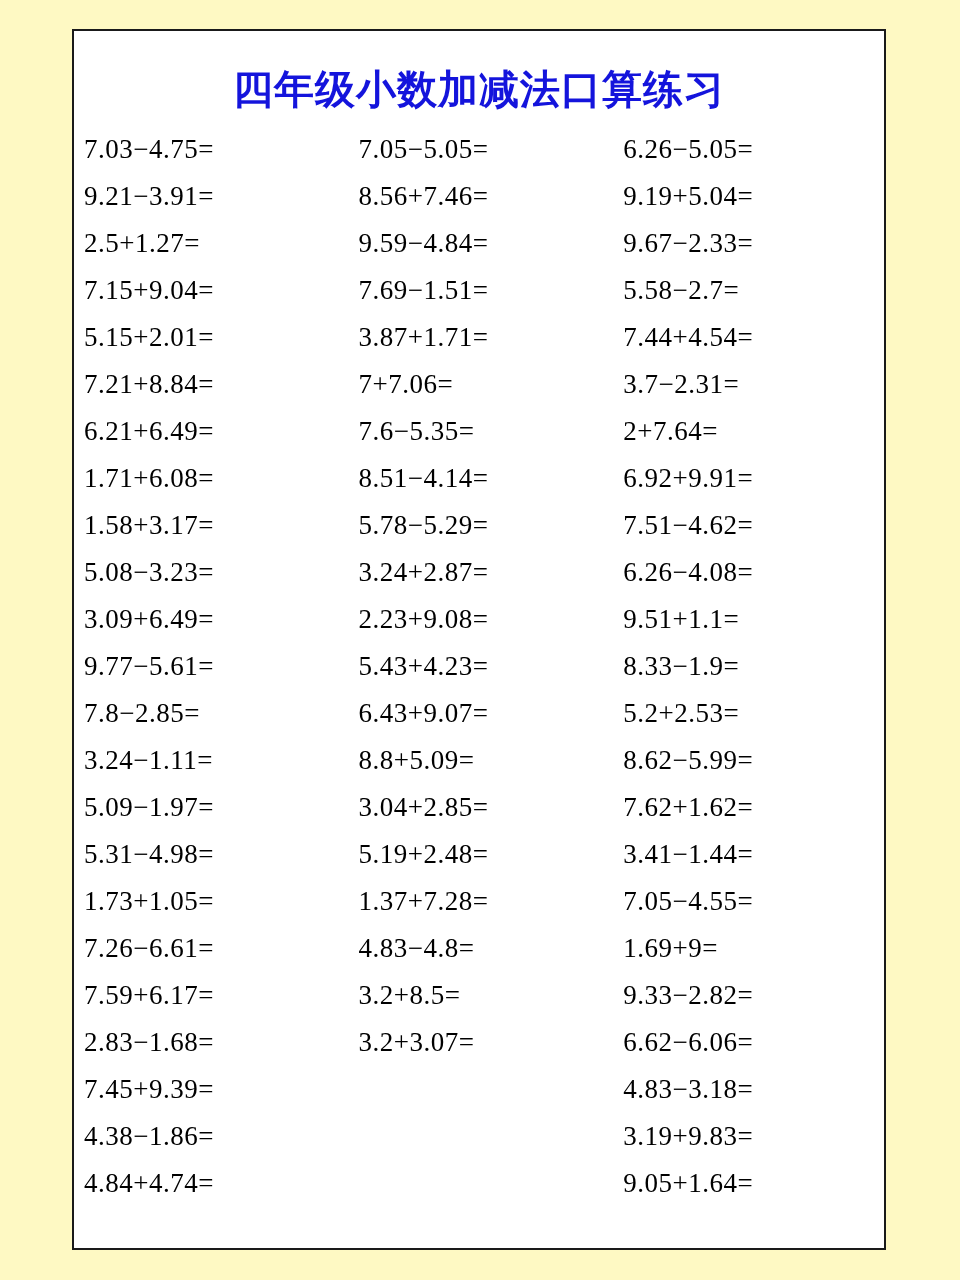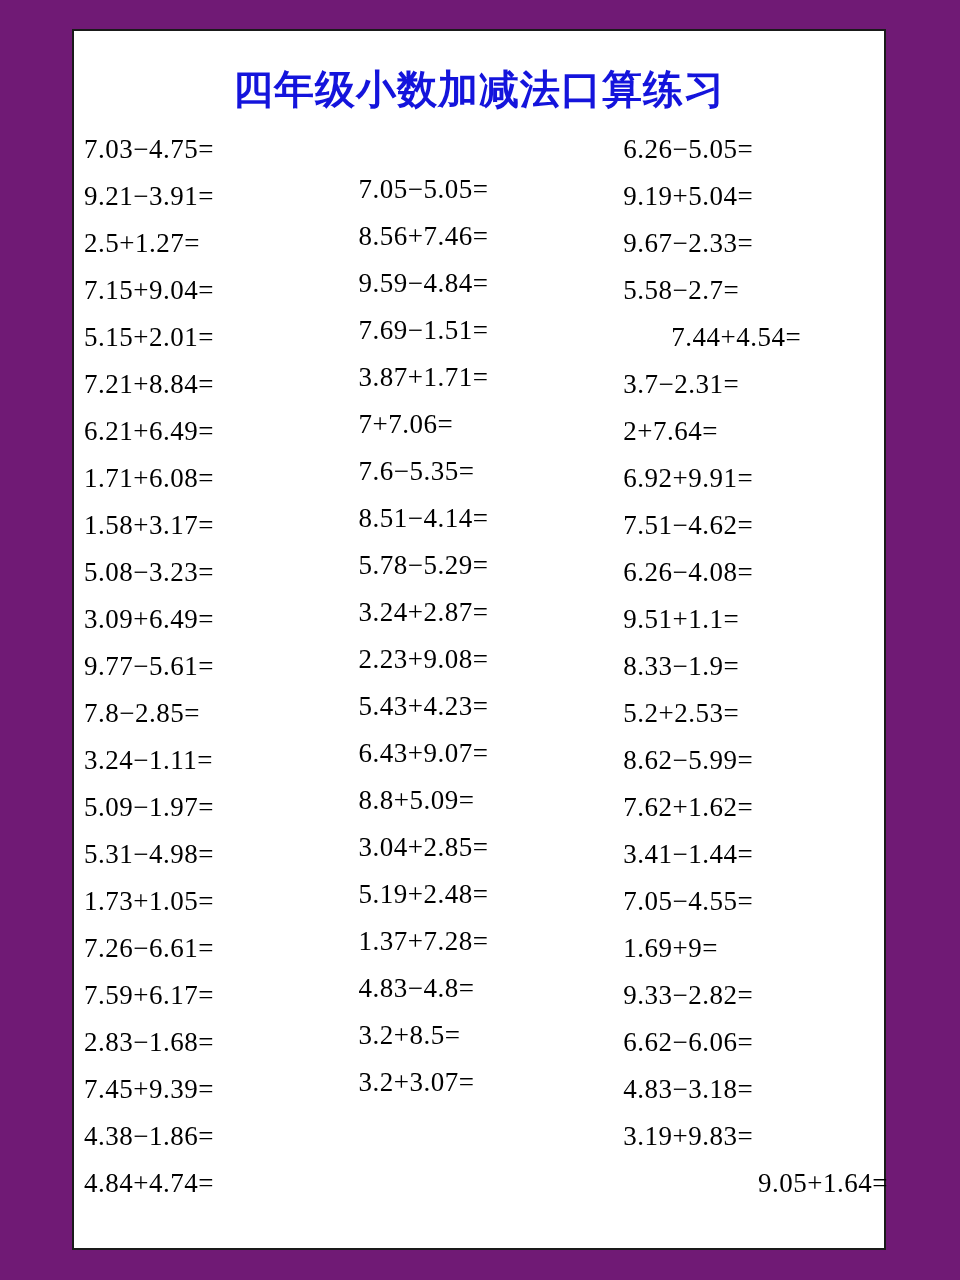--- a/index.html
+++ b/index.html
@@ -14,21 +14,21 @@
     font-family: "Liberation Serif", "DejaVu Serif", serif;
     -webkit-font-smoothing: antialiased;
   }
 
   #worksheet {
     position: absolute;
     left: 0;
     top: 0;
     width: 960px;
     height: 1280px;
-    background: #701a75;
+    background: #fef9c3;
   }
 
   
   #page-frame {
     position: absolute;
     left: 72px;
     top: 29px;
     width: 814px;
     height: 1221px;
     border: 2px solid #1a1a1a;
@@ -59,21 +59,21 @@
     display: flex;
     flex-direction: row;
   }
 
   .problem-column {
     display: flex;
     flex-direction: column;
   }
 
   .problem-column.col-0 { width: 278px; padding-left: 10px; }
-  .problem-column.col-1 { width: 268px; margin-top: 40px; }
+  .problem-column.col-1 { width: 268px; }
   .problem-column.col-2 { width: 268px; }
 
   .problem-item {
     height: 47px;
     line-height: 47px;
     font-size: 27px;
     color: #000000;
     white-space: nowrap;
     font-family: "Liberation Serif", "DejaVu Serif", serif;
     letter-spacing: 0.5px;
@@ -133,36 +133,36 @@
           <div class="problem-item" style="color: rgb(0, 0, 0);">1.37+7.28=</div>
           <div class="problem-item" style="color: rgb(0, 0, 0);">4.83−4.8=</div>
           <div class="problem-item" style="color: rgb(0, 0, 0);">3.2+8.5=</div>
           <div class="problem-item" style="color: rgb(0, 0, 0);">3.2+3.07=</div>
         </div>
         <div class="problem-column col-2">
           <div class="problem-item" style="color: rgb(0, 0, 0);">6.26−5.05=</div>
           <div class="problem-item" style="color: rgb(0, 0, 0);">9.19+5.04=</div>
           <div class="problem-item" style="color: rgb(0, 0, 0);">9.67−2.33=</div>
           <div class="problem-item" style="color: rgb(0, 0, 0);">5.58−2.7=</div>
-          <div class="problem-item" style="color: rgb(0, 0, 0); margin-left: 48px;">7.44+4.54=</div>
+          <div class="problem-item" style="color: rgb(0, 0, 0);">7.44+4.54=</div>
           <div class="problem-item" style="color: rgb(0, 0, 0);">3.7−2.31=</div>
           <div class="problem-item" style="color: rgb(0, 0, 0);">2+7.64=</div>
           <div class="problem-item" style="color: rgb(0, 0, 0);">6.92+9.91=</div>
           <div class="problem-item" style="color: rgb(0, 0, 0);">7.51−4.62=</div>
           <div class="problem-item" style="color: rgb(0, 0, 0);">6.26−4.08=</div>
           <div class="problem-item" style="color: rgb(0, 0, 0);">9.51+1.1=</div>
           <div class="problem-item" style="color: rgb(0, 0, 0);">8.33−1.9=</div>
           <div class="problem-item" style="color: rgb(0, 0, 0);">5.2+2.53=</div>
           <div class="problem-item" style="color: rgb(0, 0, 0);">8.62−5.99=</div>
           <div class="problem-item" style="color: rgb(0, 0, 0);">7.62+1.62=</div>
           <div class="problem-item" style="color: rgb(0, 0, 0);">3.41−1.44=</div>
           <div class="problem-item" style="color: rgb(0, 0, 0);">7.05−4.55=</div>
           <div class="problem-item" style="color: rgb(0, 0, 0);">1.69+9=</div>
           <div class="problem-item" style="color: rgb(0, 0, 0);">9.33−2.82=</div>
           <div class="problem-item" style="color: rgb(0, 0, 0);">6.62−6.06=</div>
           <div class="problem-item" style="color: rgb(0, 0, 0);">4.83−3.18=</div>
           <div class="problem-item" style="color: rgb(0, 0, 0);">3.19+9.83=</div>
-          <div class="problem-item" style="color: rgb(0, 0, 0); text-align: right;">9.05+1.64=</div>
+          <div class="problem-item" style="color: rgb(0, 0, 0);">9.05+1.64=</div>
         </div>
       </div>
 
   </div>
 </div>
 
 </body></html>

